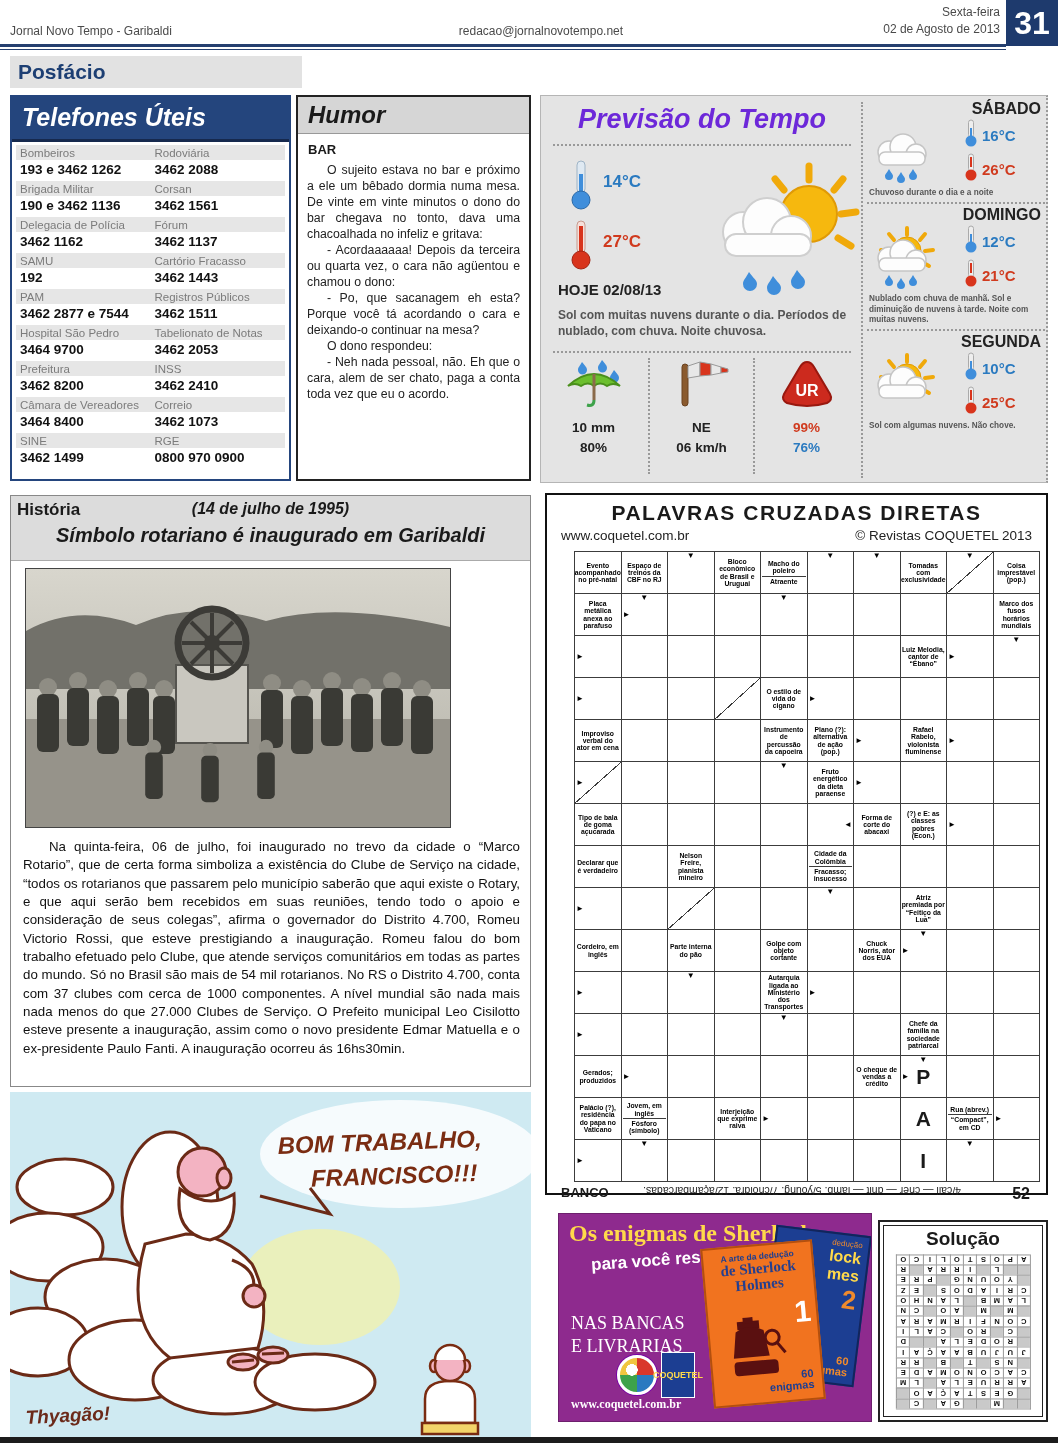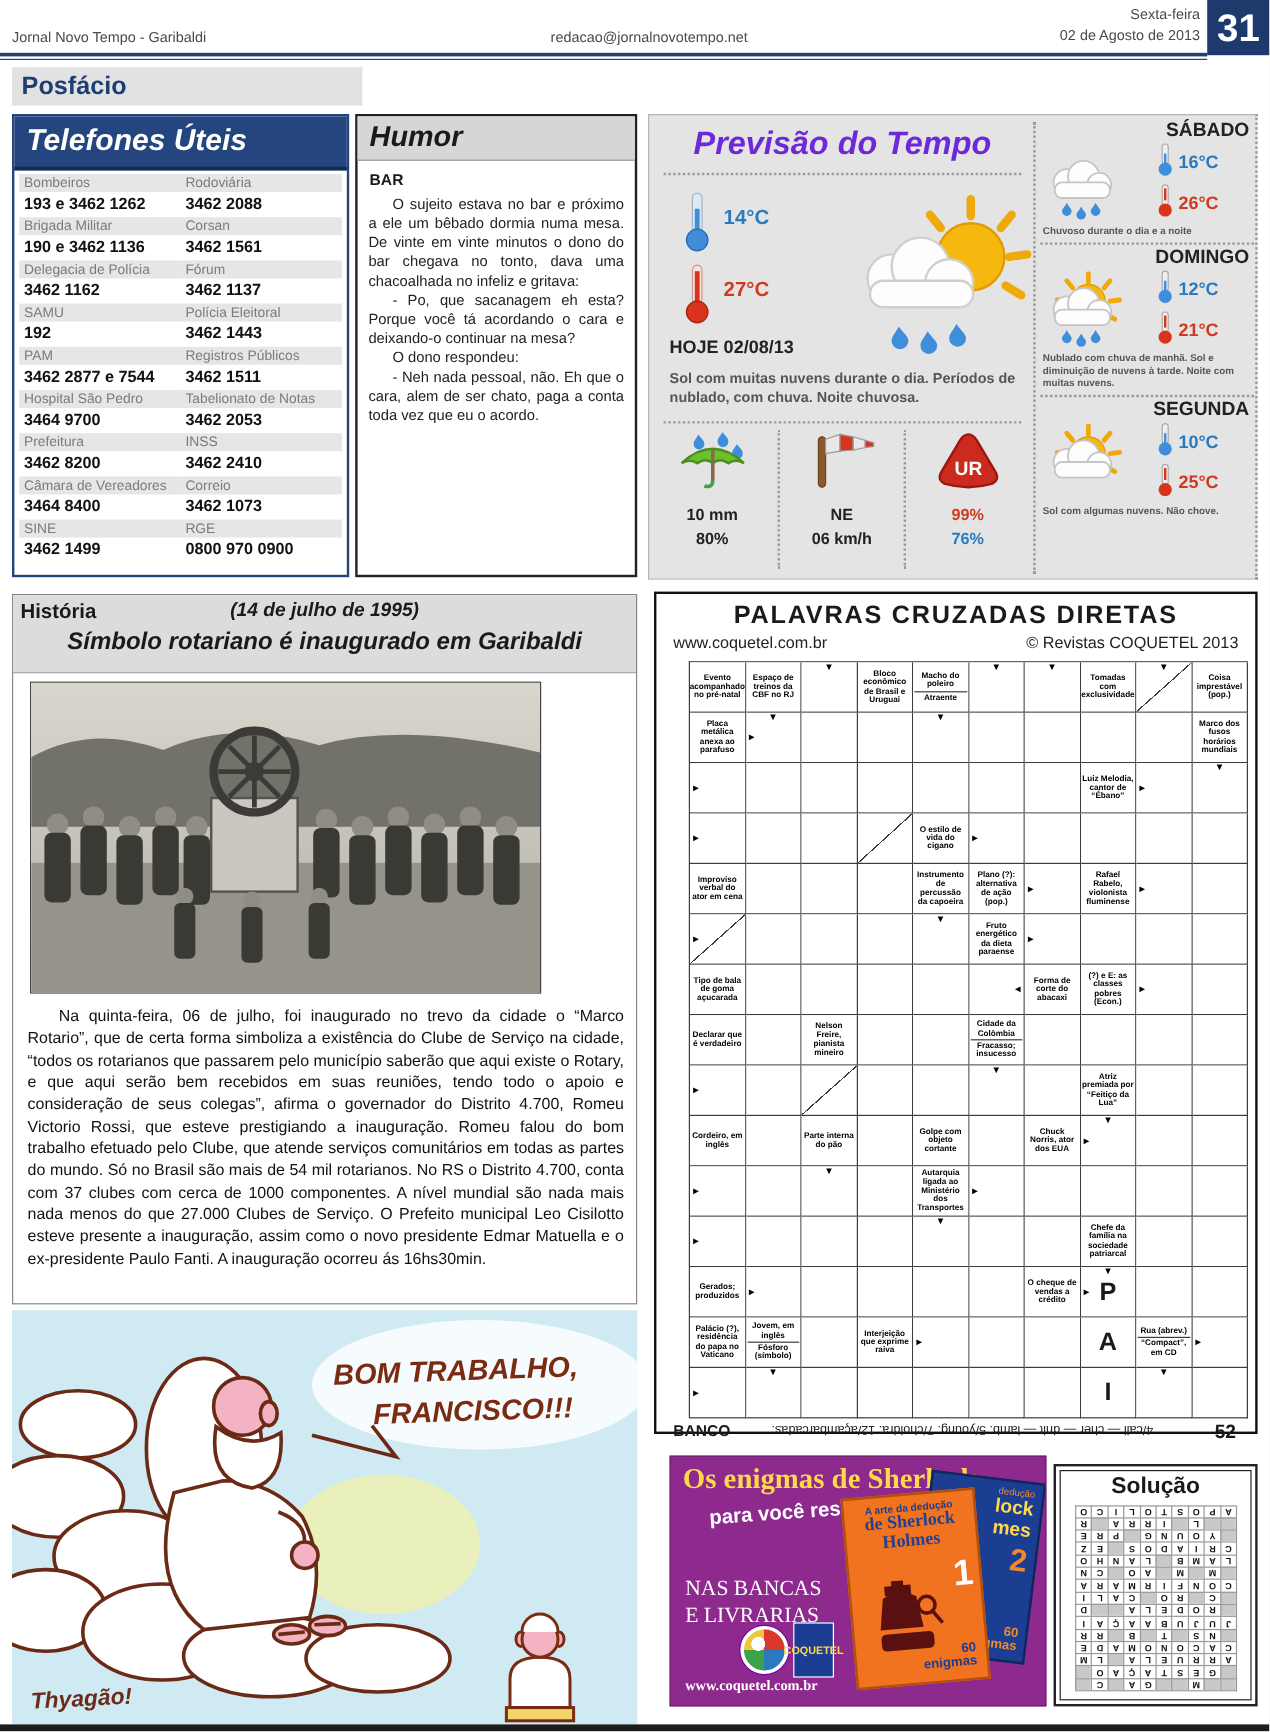--- a/index.html
+++ b/index.html
@@ -191,21 +191,21 @@
           </div>
           <div class="pentry">
             <div class="plabel">Corsan</div>
             <div class="pnum">3462 1561</div>
           </div>
           <div class="pentry">
             <div class="plabel">Fórum</div>
             <div class="pnum">3462 1137</div>
           </div>
           <div class="pentry">
-            <div class="plabel">Polícia Eleitoral</div>
+            <div class="plabel">Cartório Fracasso</div>
             <div class="pnum">3462 1443</div>
           </div>
           <div class="pentry">
             <div class="plabel">Registros Públicos</div>
             <div class="pnum">3462 1511</div>
           </div>
           <div class="pentry">
             <div class="plabel">Tabelionato de Notas</div>
             <div class="pnum">3462 2053</div>
           </div>
@@ -223,20 +223,21 @@
           </div>
         </div>
     </div>
   </div>
 
   <div class="humor">
     <div class="humor-h">Humor</div>
     <div class="humor-sub">BAR</div>
     <div class="humor-body" id="humor-body">
         <p>O sujeito estava no bar e próximo a ele um bêbado dormia numa mesa. De vinte em vinte minutos o dono do bar chegava no tonto, dava uma chacoalhada no infeliz e gritava:</p>
+        <p>- Acordaaaaaa! Depois da terceira ou quarta vez, o cara não agüentou e chamou o dono:</p>
         <p>- Po, que sacanagem eh esta? Porque você tá acordando o cara e deixando-o continuar na mesa?</p>
         <p>O dono respondeu:</p>
         <p>- Neh nada pessoal, não. Eh que o cara, alem de ser chato, paga a conta toda vez que eu o acordo.</p>
       </div>
   </div>
 
   <div class="weather">
     <div class="w-title">Previsão do Tempo</div>
     <div class="w-dots1"></div>
     <div class="w-thermo1">

